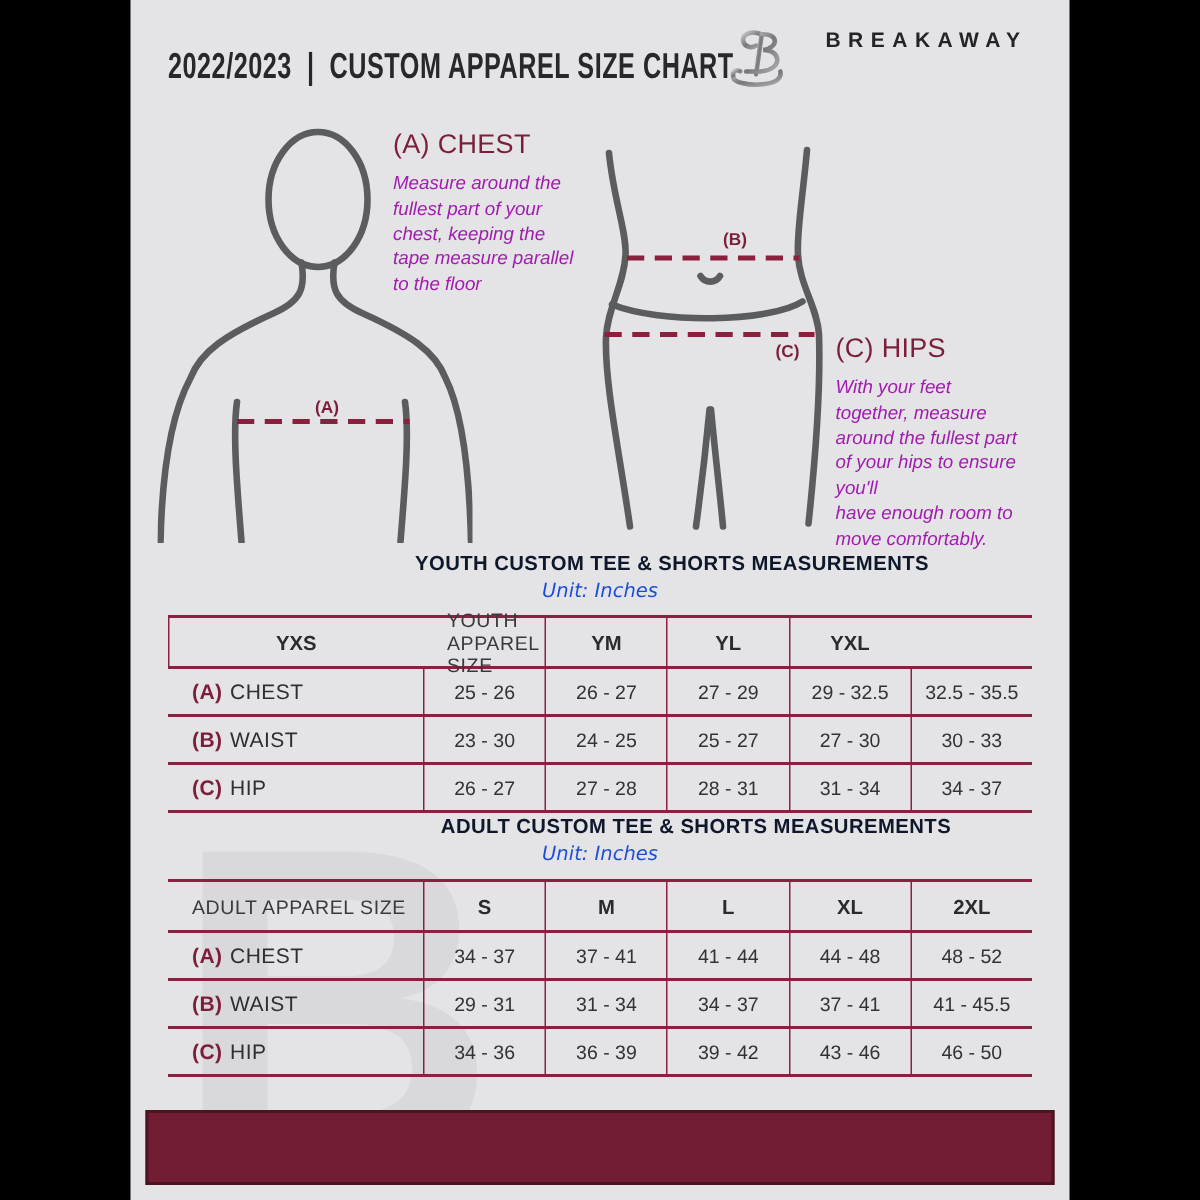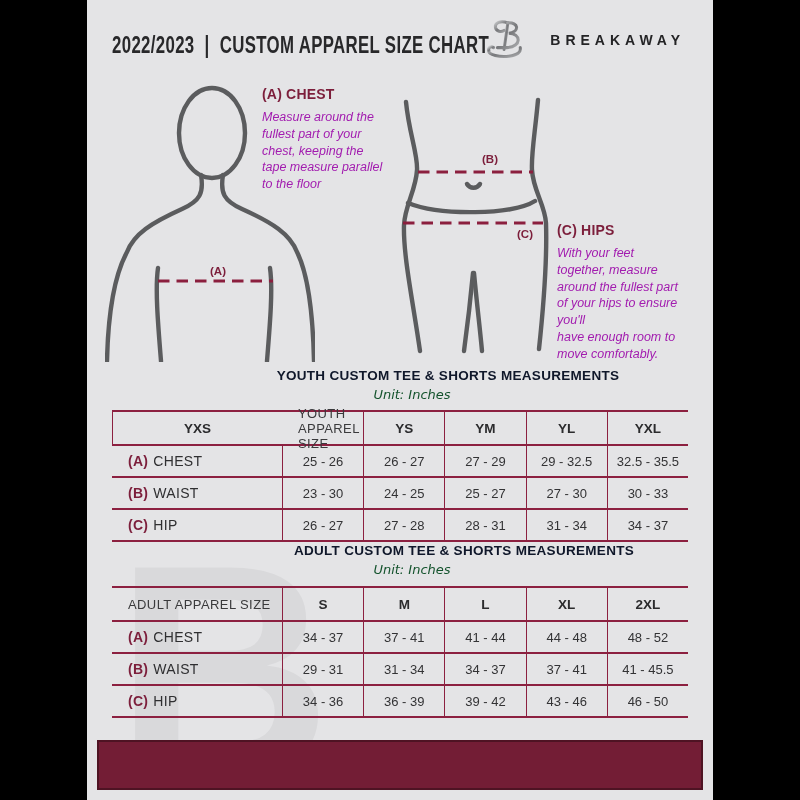--- a/index.html
+++ b/index.html
@@ -17,39 +17,39 @@
   .watermark{
     left:28px;top:520px;font-size:300px;line-height:1;font-weight:bold;
     color:#d9d9db;z-index:0;user-select:none;
   }
 
   
   .header-title{
     left:25px;top:31px;font-size:24px;font-weight:bold;color:#28282a;
     transform:scaleX(0.70);transform-origin:left top;white-space:pre;letter-spacing:0.5px;
   }
-  .brand{right:28px;top:18px;display:flex;align-items:center;gap:25px;}
+  .brand{right:28px;top:18px;display:flex;align-items:flex-start;gap:25px;}
   .brand-name{font-size:14px;font-weight:bold;letter-spacing:5px;color:#242426;}
 
   
   .measure-block{width:152px;}
-  .m-heading{font-size:14px;font-weight:bold;color:#7c1e3b;letter-spacing:0.2px;margin:0 0 7px 0;}
+  .m-heading{font-size:18px;font-weight:normal;color:#7c1e3b;letter-spacing:0.2px;margin:0 0 7px 0;}
   .m-desc{
     font-size:12.5px;font-style:italic;color:#a21caf;line-height:1.34;
     white-space:pre-line;margin:0;
   }
 
   
   .fig path, .fig ellipse{fill:none;stroke:#5b5c5e;stroke-width:4.4;stroke-linecap:round;}
   .fig .dash{stroke:#8b1f3e;stroke-width:3.2;stroke-dasharray:11.5 7;stroke-linecap:butt;}
   .fig text{font-family:"Liberation Sans",sans-serif;font-size:11.5px;font-weight:bold;fill:#7c1e3b;}
 
   
   .sec-title{left:0;width:722px;text-align:center;font-size:13.5px;font-weight:bold;color:#0f172a;letter-spacing:0.3px;}
-  .sec-unit{left:12px;width:626px;text-align:center;font-size:13px;font-style:italic;color:#14532d;font-family:"DejaVu Sans",sans-serif;}
+  .sec-unit{left:0;width:626px;text-align:center;font-size:13px;font-style:italic;color:#1d4ed8;font-family:"DejaVu Sans",sans-serif;}
 
   
   .sizetable{
     left:25px;width:576px;border-top:2.5px solid #8c2040;border-bottom:2.5px solid #8c2040;
     background:transparent;
   }
   .trow{display:grid;grid-template-columns:170px repeat(5,1fr);}
   .trow + .trow{border-top:2px solid #8c2040;}
   .tcell{
     display:flex;align-items:center;justify-content:center;height:30px;
@@ -137,21 +137,20 @@
 have enough room to
 move comfortably.</p>
   </div>
 
   <div class="sec-title" style="top:368px;">YOUTH CUSTOM TEE &amp; SHORTS MEASUREMENTS</div>
   <div class="sec-unit" style="top:387px;">Unit: Inches</div>
   <div class="sizetable" style="top:410px;">
       <div class="trow thead">
         <div class="tcell">YXS</div>
         <div class="tcell first">YOUTH APPAREL SIZE</div>
-        <div class="tcell">YS</div>
         <div class="tcell">YM</div>
         <div class="tcell">YL</div>
         <div class="tcell">YXL</div>
       </div>
       <div class="trow">
         <div class="tcell first rowlabel">
           <span class="prefix">(A)</span>
           <span>CHEST</span>
         </div>
         <div class="tcell value">25 - 26</div>

